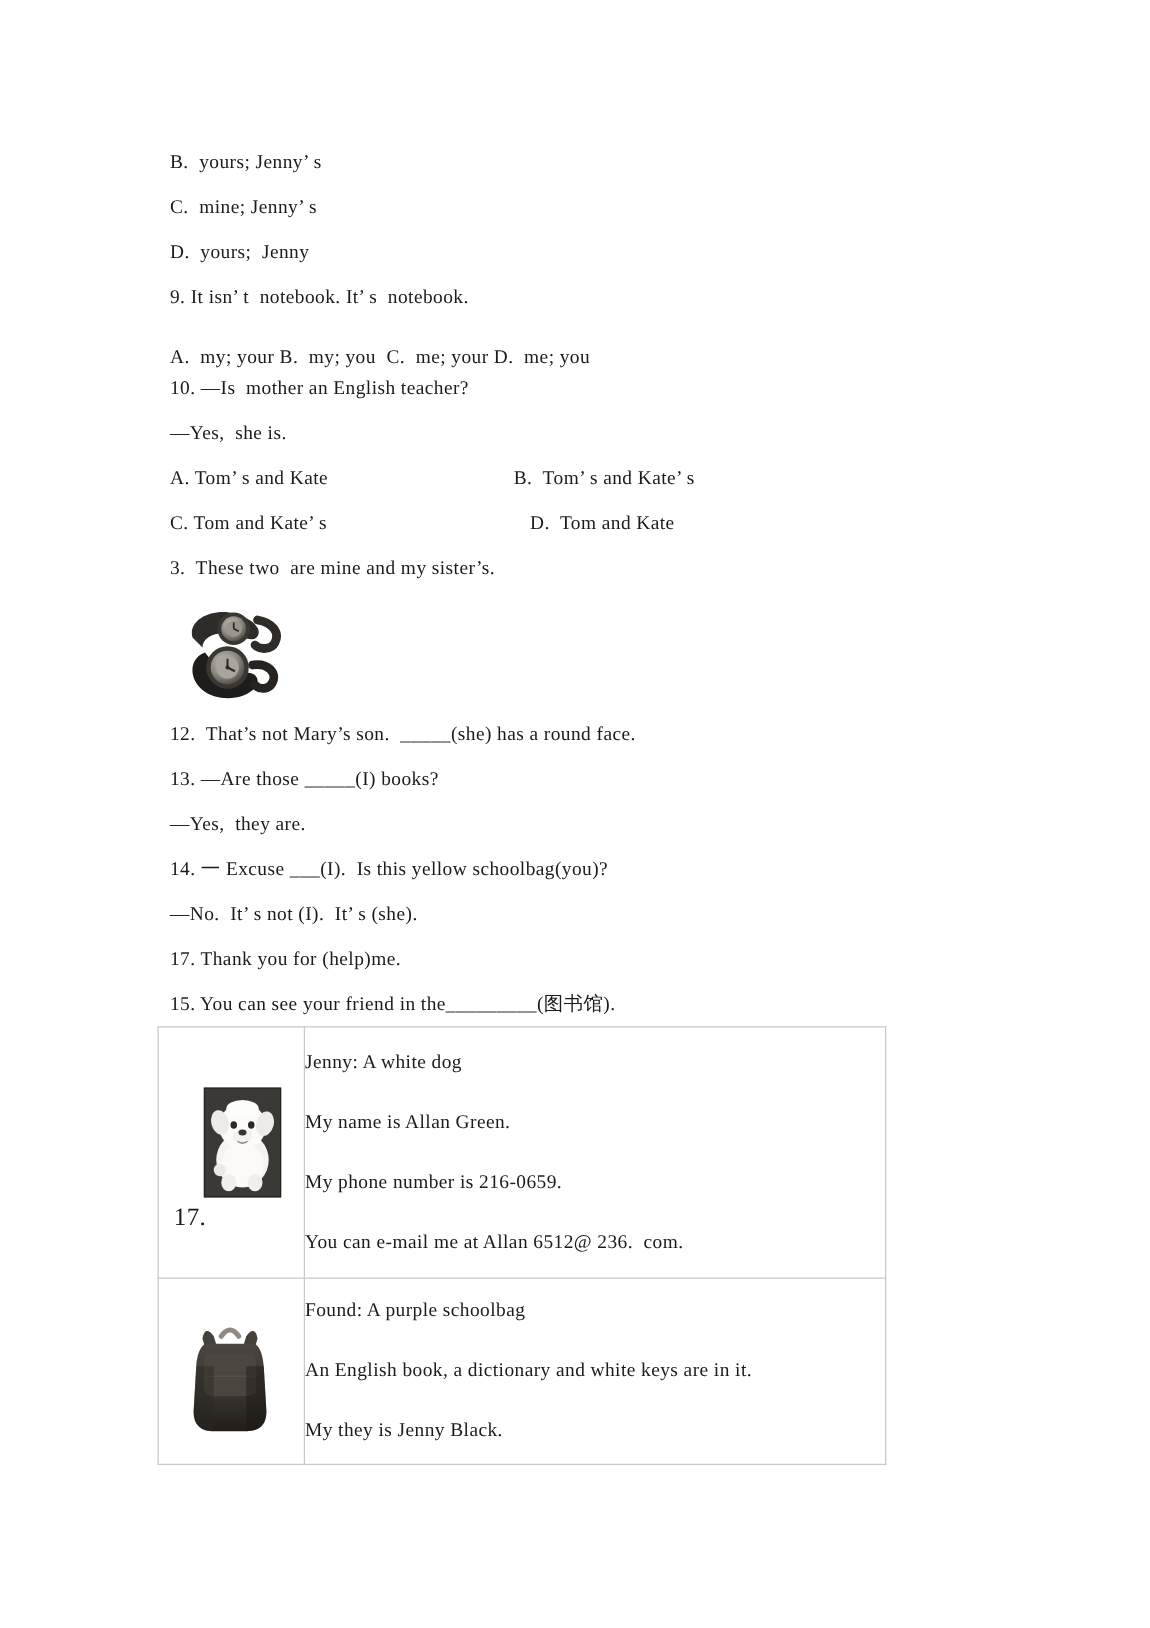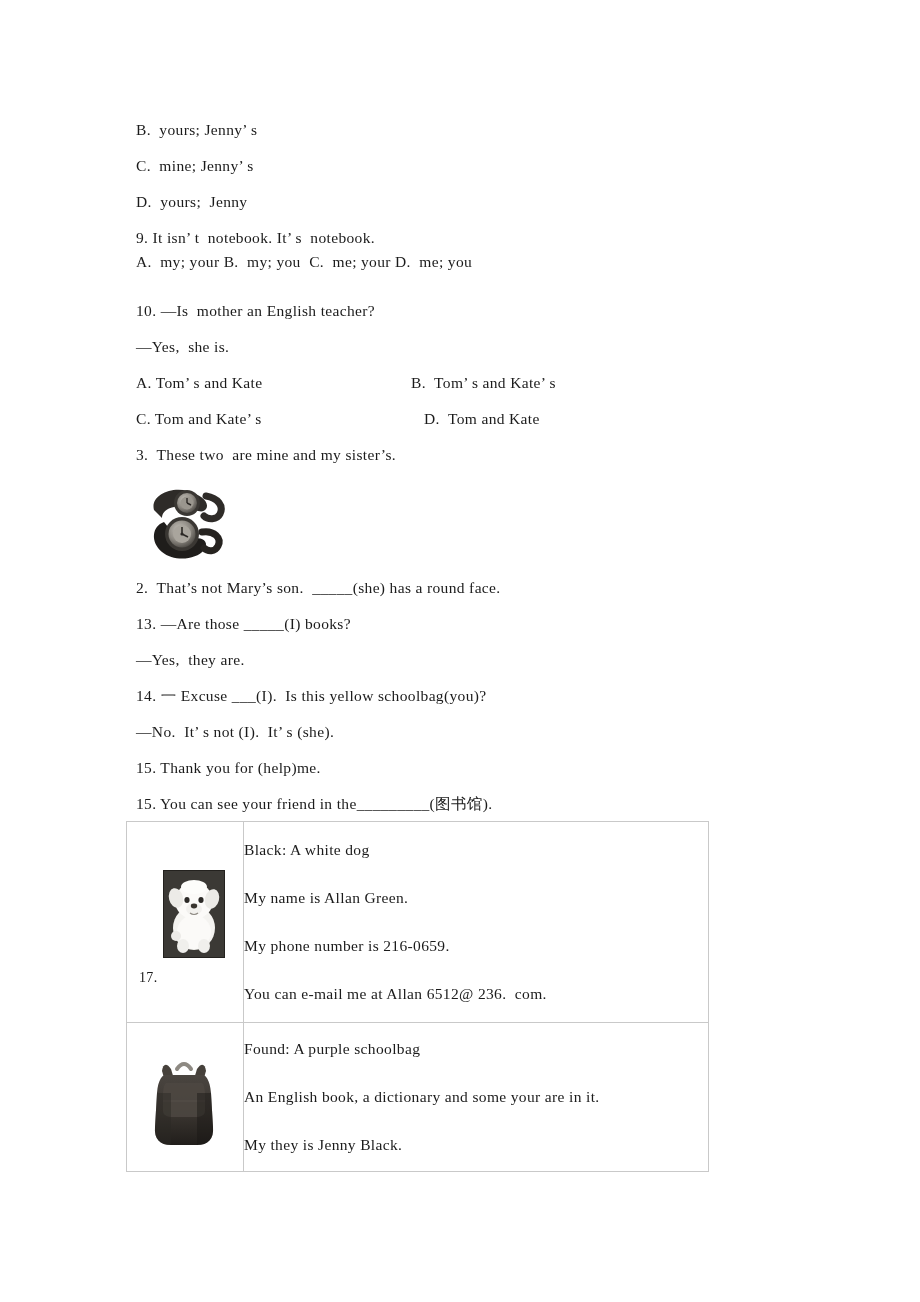--- a/index.html
+++ b/index.html
@@ -75,21 +75,21 @@
   }
   .cell-text p {
     margin: 0 0 28px 0;
     white-space: pre;
   }
   .cell-text p:last-child { margin-bottom: 0; }
   .item-num {
     position: absolute;
     left: 12px;
     bottom: 36px;
-    font-size: 14px;
+    font-size: 20px;
     letter-spacing: 0.35px;
     color: #1b1b1b;
   }
   .dog-holder {
     position: absolute;
     left: 36px;
     top: 48px;
     width: 62px;
     height: 88px;
   }
@@ -105,32 +105,32 @@
 </head>
 <body>
 
 <div class="page">
 
   <div>
     <div class="qline" style="top:120px">B.  yours; Jenny’ s</div>
     <div class="qline" style="top:156px">C.  mine; Jenny’ s</div>
     <div class="qline" style="top:192px">D.  yours;  Jenny</div>
     <div class="qline" style="top:228px">9. It isn’ t  notebook. It’ s  notebook.</div>
-    <div class="qline" style="top:252px">A.  my; your B.  my; you  C.  me; your D.  me; you</div>
+    <div class="qline" style="top:276px">A.  my; your B.  my; you  C.  me; your D.  me; you</div>
     <div class="qline" style="top:301px">10. —Is  mother an English teacher?</div>
     <div class="qline" style="top:337px">—Yes,  she is.</div>
     <div class="qline" style="top:373px">A. Tom’ s and Kate</div>
     <div class="qline" style="top:409px">C. Tom and Kate’ s</div>
     <div class="qline" style="top:445px">3.  These two  are mine and my sister’s.</div>
-    <div class="qline" style="top:578px">2.  That’s not Mary’s son.  _____(she) has a round face.</div>
+    <div class="qline" style="top:578px">12.  That’s not Mary’s son.  _____(she) has a round face.</div>
     <div class="qline" style="top:614px">13. —Are those _____(I) books?</div>
     <div class="qline" style="top:650px">—Yes,  they are.</div>
     <div class="qline" style="top:686px">14. 一 Excuse ___(I).  Is this yellow schoolbag(you)?</div>
     <div class="qline" style="top:722px">—No.  It’ s not (I).  It’ s (she).</div>
-    <div class="qline" style="top:758px">15. Thank you for (help)me.</div>
+    <div class="qline" style="top:758px">17. Thank you for (help)me.</div>
     <div class="qline" style="top:794px">15. You can see your friend in the_________(图书馆).</div>
   </div>
 
   <div>
     <div class="opt-right" style="left:411px; top:373px">B.  Tom’ s and Kate’ s</div>
     <div class="opt-right" style="left:424px; top:409px">D.  Tom and Kate</div>
   </div>
 
   <div class="watches-wrap">
     <svg width="94" height="92" viewBox="0 0 94 92" aria-hidden="true">
@@ -190,21 +190,21 @@
               <ellipse cx="24" cy="30" rx="2.6" ry="3" fill="#2c2a27"></ellipse>
               <ellipse cx="38" cy="30" rx="2.6" ry="3" fill="#2c2a27"></ellipse>
 
               <ellipse cx="31" cy="39" rx="8" ry="6" fill="#f2f1ee"></ellipse>
               <ellipse cx="31" cy="36" rx="3.2" ry="2.4" fill="#39352f"></ellipse>
               <path d="M27 43 Q31 46 35 43" stroke="#8e8a83" stroke-width="1.2" fill="none"></path>
             </svg>
           </span>
         </td>
         <td class="cell-text">
-          <p>Black: A white dog</p>
+          <p>Jenny: A white dog</p>
           <p>My name is Allan Green.</p>
           <p>My phone number is 216-0659.</p>
           <p>You can e-mail me at Allan 6512@ 236.  com.</p>
         </td>
       </tr>
       <tr>
         <td class="cell-img row2">
           <span class="bag-holder">
             <svg width="86" height="100" viewBox="0 0 86 100" aria-hidden="true">
               <defs>
@@ -225,20 +225,20 @@
               <path d="M25 30 C24 30, 22 34, 22 42 L22 58 C22 62, 26 64, 32 64 L54 64 C60 64, 64 62, 64 58 L64 42 C64 34, 62 30, 61 30 Z" fill="#4d4842" opacity="0.85"></path>
               <path d="M22 48 L64 48" stroke="#5c564f" stroke-width="1.2" opacity="0.7"></path>
 
               <path d="M16 40 L14 74 C13 86, 19 92, 30 92 L30 40 Z" fill="#2b2824" opacity="0.45"></path>
               <path d="M70 40 L72 74 C73 86, 67 92, 56 92 L56 40 Z" fill="#191715" opacity="0.45"></path>
             </svg>
           </span>
         </td>
         <td class="cell-text">
           <p>Found: A purple schoolbag</p>
-          <p>An English book, a dictionary and some your are in it.</p>
+          <p>An English book, a dictionary and white keys are in it.</p>
           <p>My they is Jenny Black.</p>
         </td>
       </tr>
     </tbody>
   </table>
 
 </div>
 
 </body></html>

